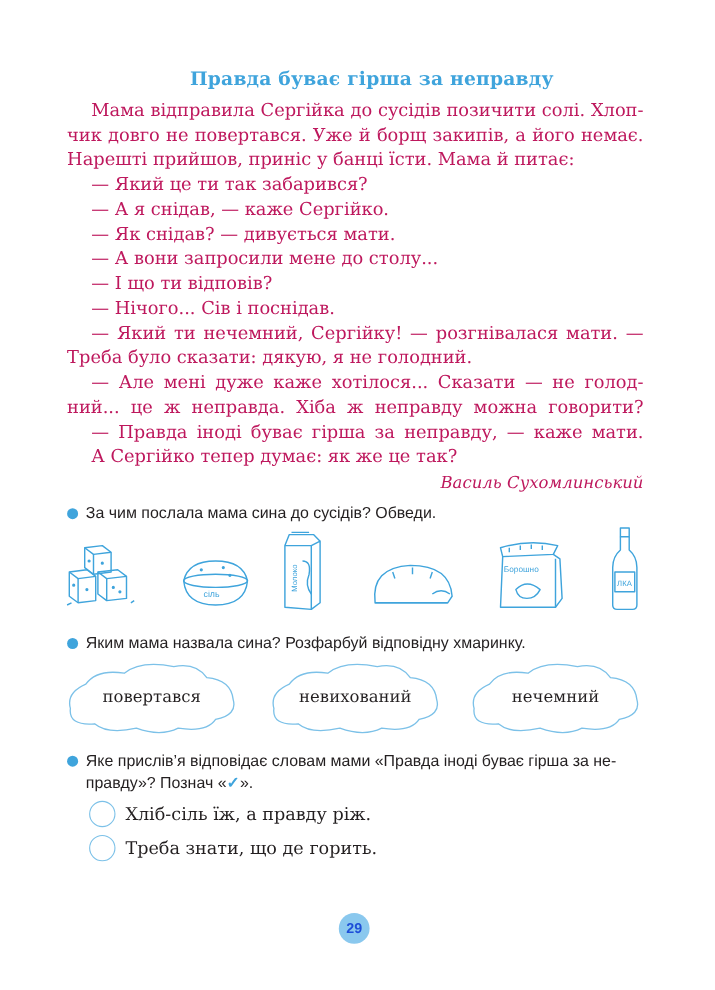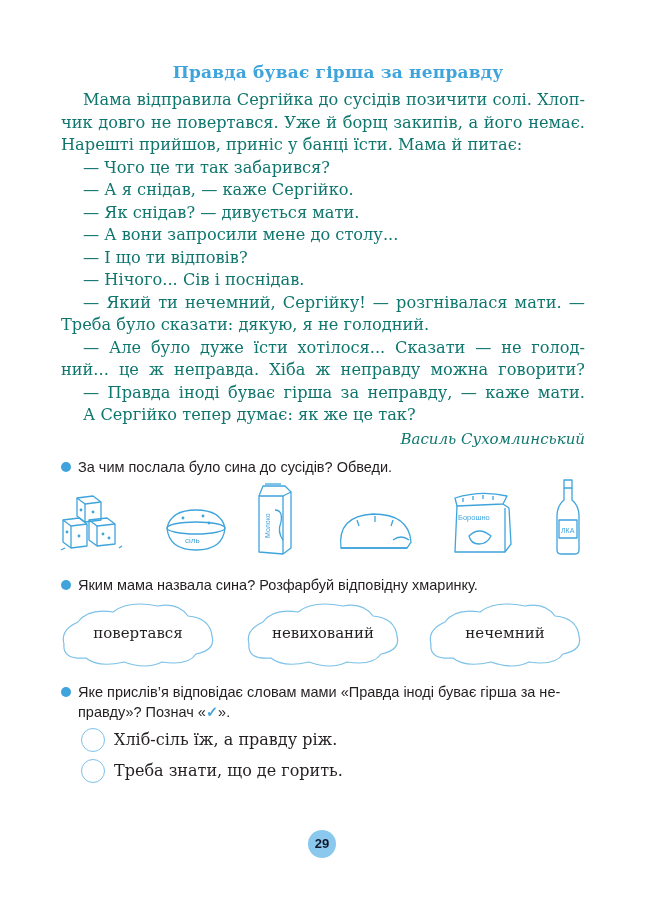--- a/index.html
+++ b/index.html
@@ -31,21 +31,21 @@
       letter-spacing: 0.2px;
     }
     .story {
       position: absolute;
       left: 48px;
       top: 89px;
       width: 524px;
       font-family: "DejaVu Serif", serif;
       font-size: 16.2px;
       line-height: 22.5px;
-      color: #0f766e;
+      color: #be185d;
     }
     .story .line {
       white-space: nowrap;
       display: block;
       text-align: justify;
       text-align-last: justify;
     }
     .story .line.indent { padding-left: 22px; }
     .story .line.last { text-align-last: left; }
     .story .author {
@@ -135,57 +135,57 @@
       font-size: 16px;
       color: #231f20;
     }
     .page-num {
       position: absolute;
       left: 295px;
       top: 830px;
       width: 28px; height: 28px;
       border-radius: 50%;
       background: #8ac8ee;
-      color: #0f172a;
+      color: #1d4ed8;
       font-family: "Liberation Sans", sans-serif;
       font-weight: bold;
       font-size: 13px;
       line-height: 28px;
       text-align: center;
     }
   </style>
 </head>
 <body>
 
 <div class="page">
 
   <div class="title">Правда буває гірша за неправду</div>
 
   <div class="story">
     <span class="line indent">Мама відправила Сергійка до сусідів позичити солі. Хлоп-</span>
     <span class="line">чик довго не повертався. Уже й борщ закипів, а його немає.</span>
     <span class="line last">Нарешті прийшов, приніс у банці їсти. Мама й питає:</span>
-    <span class="line indent last">— Чого це ти так забарився?</span>
+    <span class="line indent last">— Який це ти так забарився?</span>
     <span class="line indent last">— А я снідав, — каже Сергійко.</span>
     <span class="line indent last">— Як снідав? — дивується мати.</span>
     <span class="line indent last">— А вони запросили мене до столу...</span>
     <span class="line indent last">— І що ти відповів?</span>
     <span class="line indent last">— Нічого... Сів і поснідав.</span>
     <span class="line indent">— Який ти нечемний, Сергійку! — розгнівалася мати. —</span>
     <span class="line last">Треба було сказати: дякую, я не голодний.</span>
-    <span class="line indent">— Але було дуже їсти хотілося... Сказати — не голод-</span>
+    <span class="line indent">— Але мені дуже каже хотілося... Сказати — не голод-</span>
     <span class="line">ний... це ж неправда. Хіба ж неправду можна говорити?</span>
     <span class="line indent">— Правда іноді буває гірша за неправду, — каже мати.</span>
     <span class="line indent last">А Сергійко тепер думає: як же це так?</span>
     <span class="author">Василь Сухомлинський</span>
   </div>
 
   <div class="task" style="top:457px;">
     <span class="bullet"></span>
-    <span class="text">За чим послала було сина до сусідів? Обведи.</span>
+    <span class="text">За чим послала мама сина до сусідів? Обведи.</span>
   </div>
 
   <div class="items">
 
     <svg style="left:6px;top:12px;" width="66" height="66" viewBox="0 0 66 66" fill="none" stroke="#3fa4dc" stroke-width="1.3" stroke-linejoin="round">
       <path d="M18 8 L34 6 L42 12 L42 30 L26 32 L18 26 Z"></path>
       <path d="M18 8 L26 14 L42 12"></path>
         <path d="M26 14 L26 32"></path>
       <path d="M4 30 L20 28 L28 34 L28 56 L12 58 L4 52 Z"></path>
       <path d="M4 30 L12 36 L28 34"></path>

